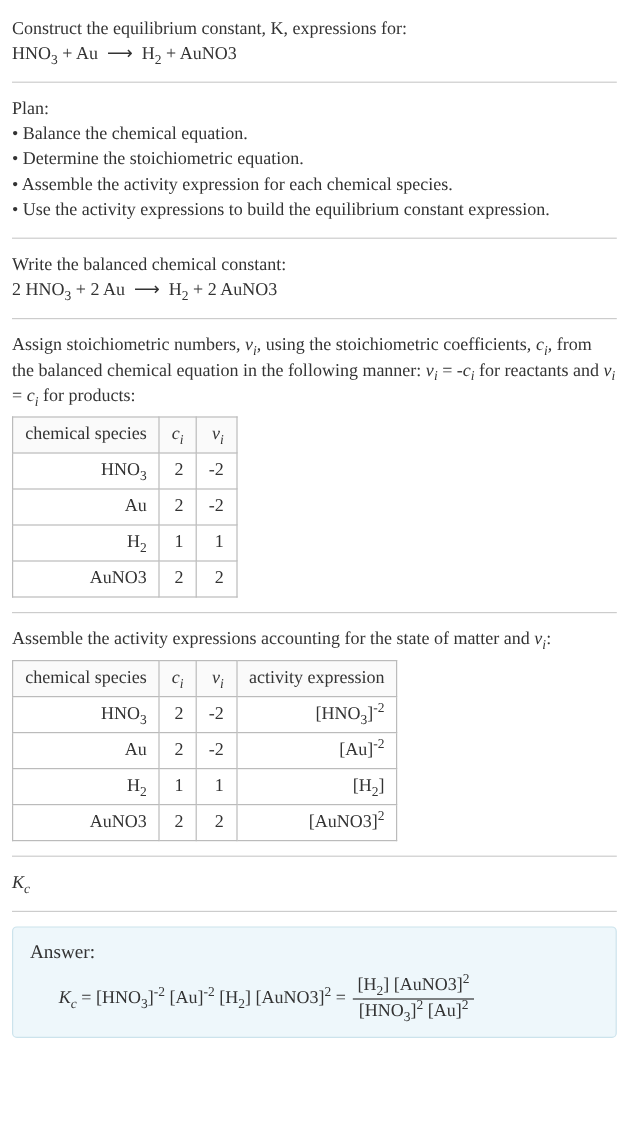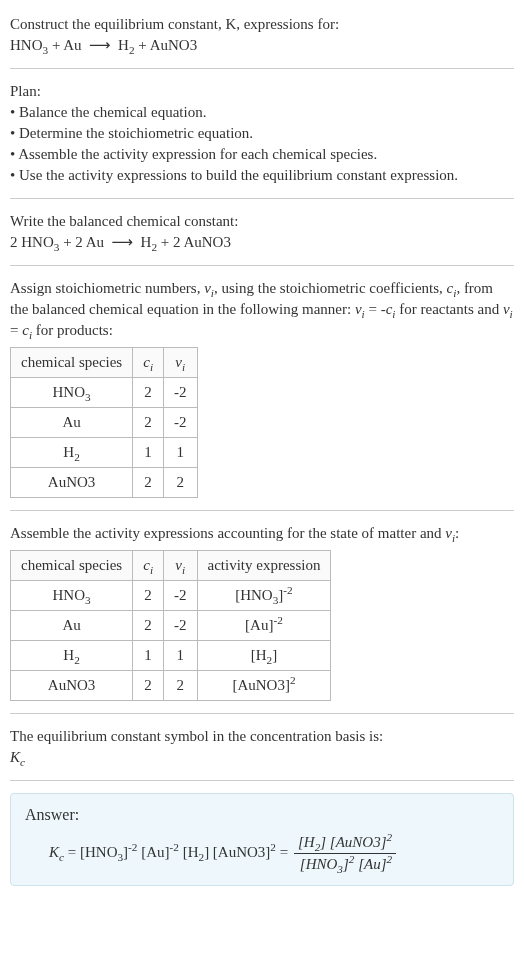--- a/index.html
+++ b/index.html
@@ -20,43 +20,42 @@
   .section {
     margin: 6px 0;
   }
   table {
     border-collapse: collapse;
     margin: 6px 0;
   }
   td, th {
     border: 1px solid #bbb;
     padding: 4px 10px;
-    text-align: center;
+    text-align: right;
     font-weight: normal;
   }
   th {
     background: #fafafa;
   }
   .answer-box {
     background: #eef7fb;
     border: 1px solid #cce3ec;
     border-radius: 4px;
     padding: 10px 14px;
     margin-top: 6px;
   }
   .answer-label {
     font-size: 16px;
     margin-bottom: 6px;
   }
   .fraction {
     display: inline-block;
     vertical-align: middle;
-    text-align: right;
+    text-align: center;
     margin: 0 2px;
-    font-style: italic;
   }
   .fraction .num {
     display: block;
     border-bottom: 1px solid #333;
     padding: 0 4px;
   }
   .fraction .den {
     display: block;
     padding: 0 4px;
   }
@@ -164,21 +163,20 @@
       <td>2</td>
       <td>[AuNO3]<sup>2</sup></td>
     </tr>
   </tbody>
     </table>
 </div>
 
 <hr>
 
 <div class="section">
-  <div>The equilibrium constant symbol in the concentration basis is:</div>
   <div><i>K<sub>c</sub></i></div>
 </div>
 
 <hr>
 
 <div class="section">
   <div class="answer-box">
     <div class="answer-label">Answer:</div>
     <div class="indent">
       <i>K<sub>c</sub></i> = [HNO<sub>3</sub>]<sup>-2</sup> [Au]<sup>-2</sup> [H<sub>2</sub>] [AuNO3]<sup>2</sup> =

